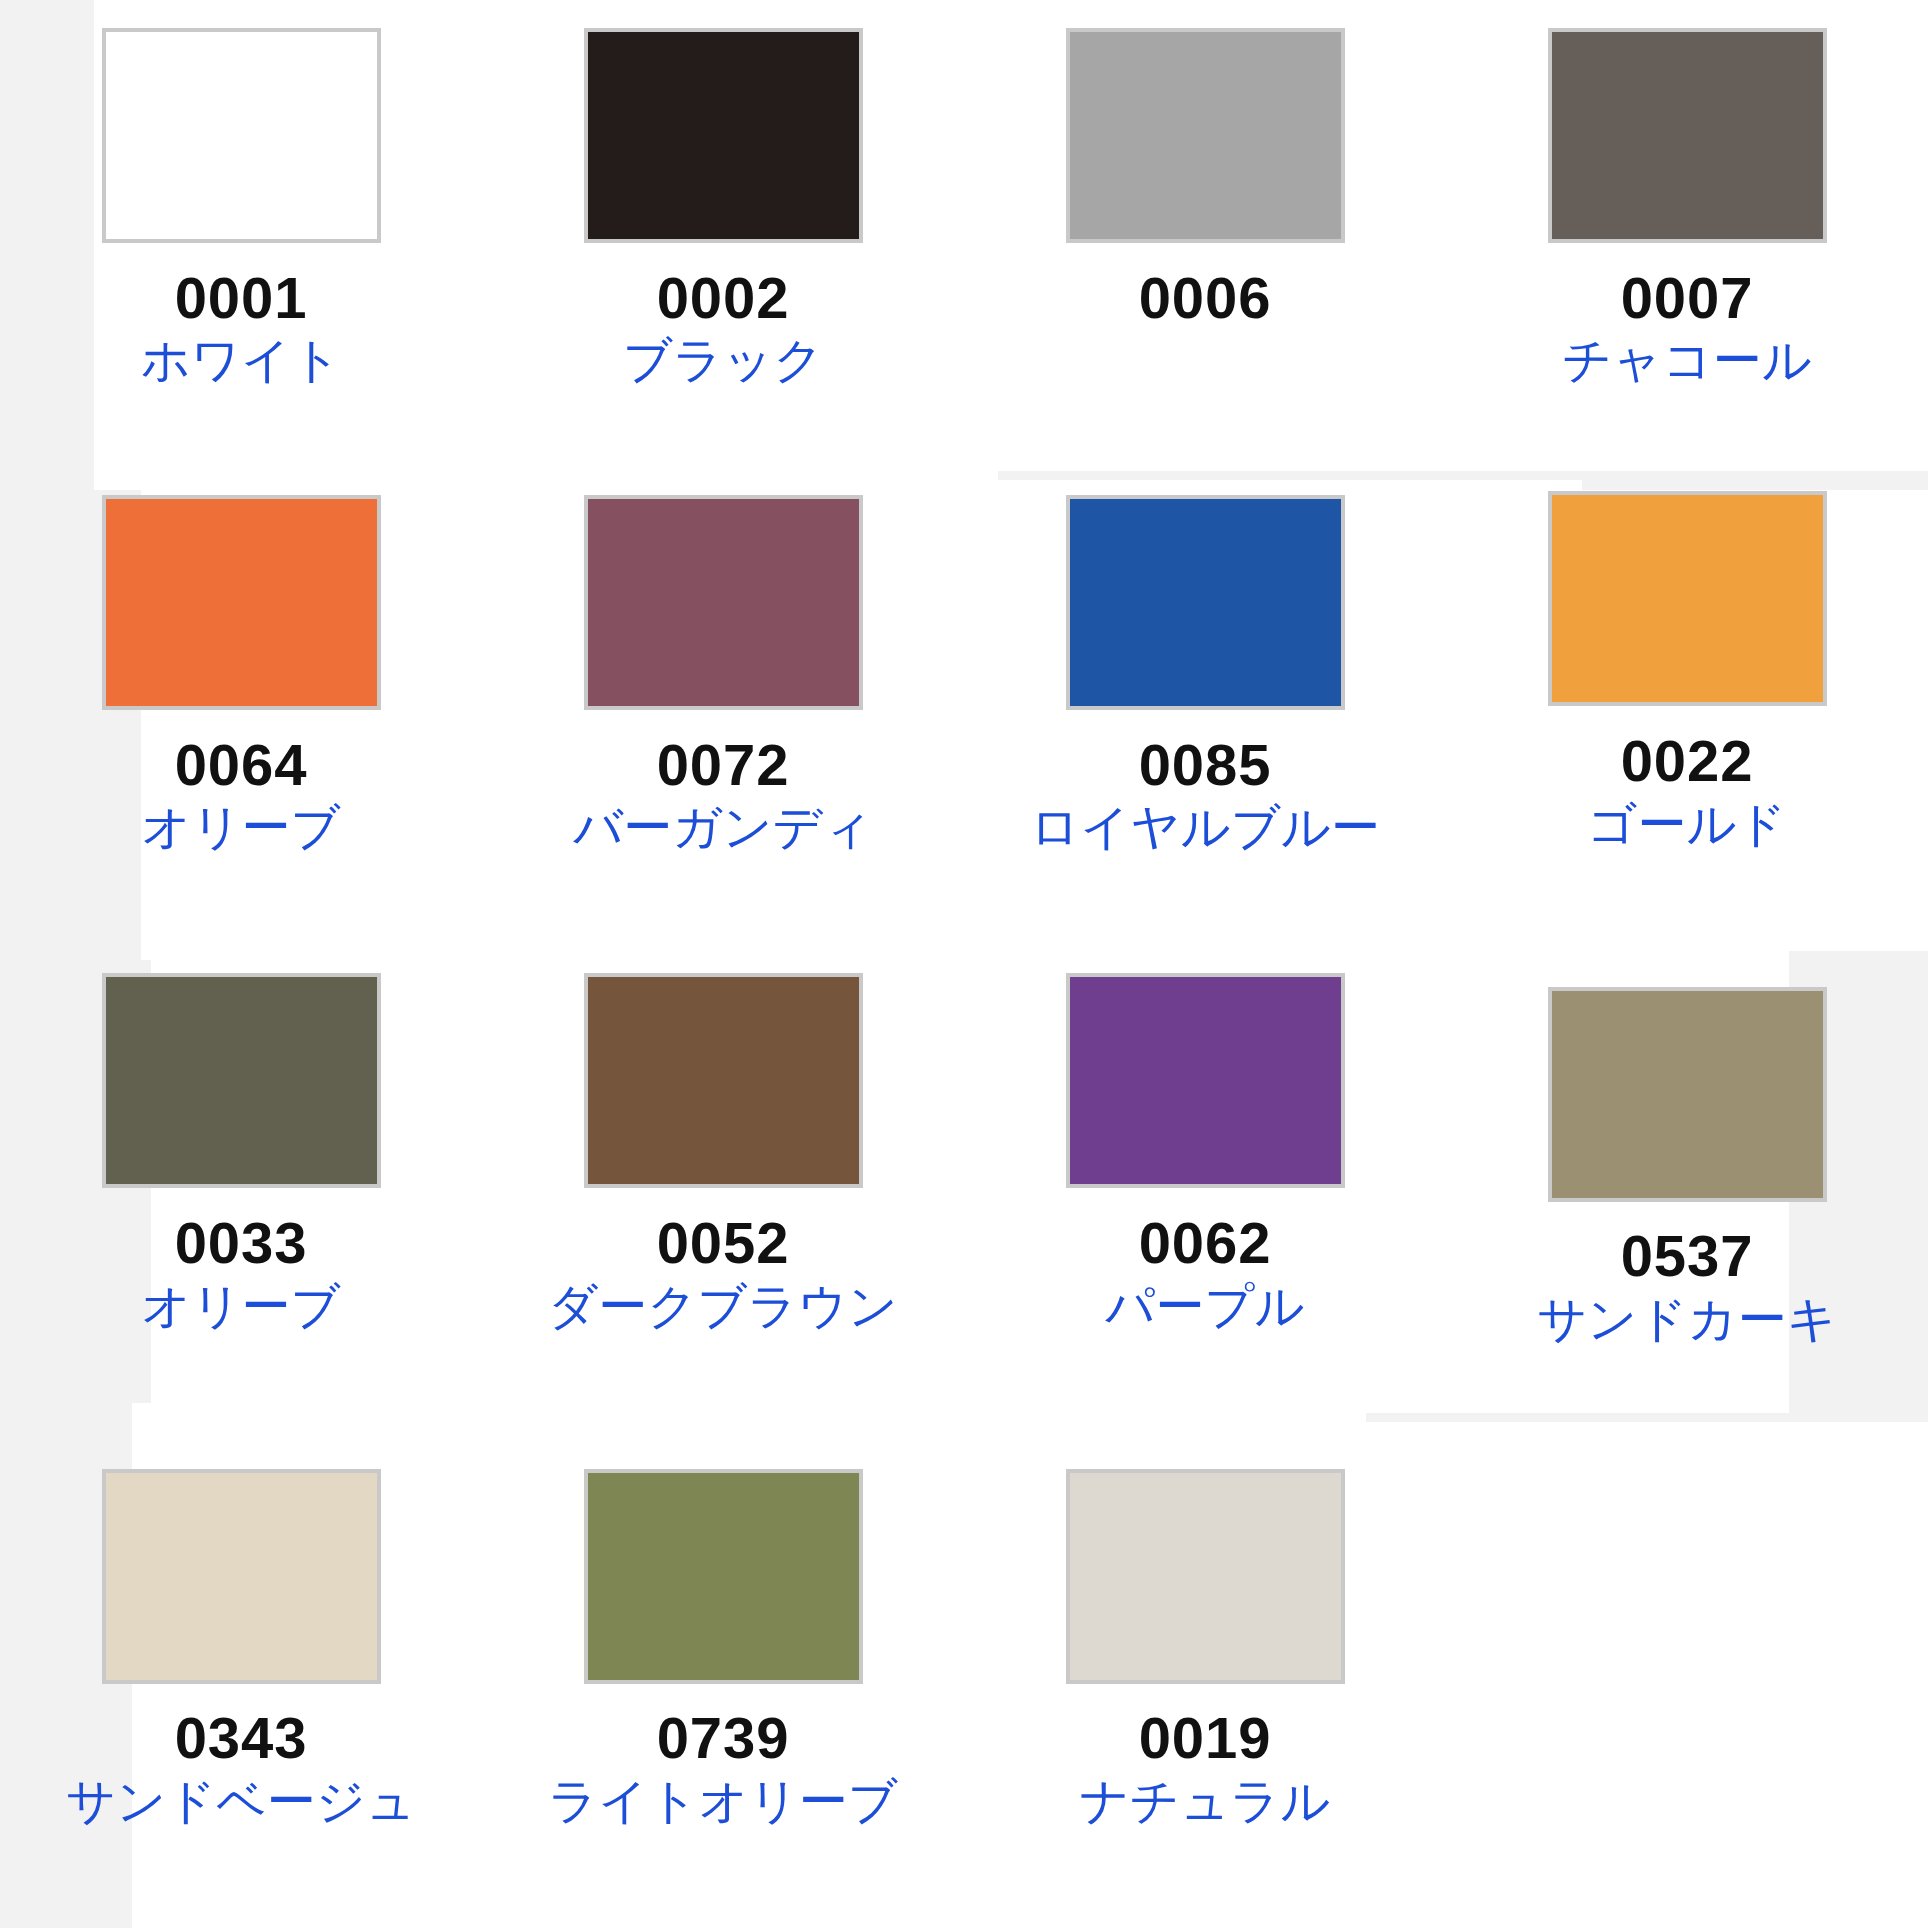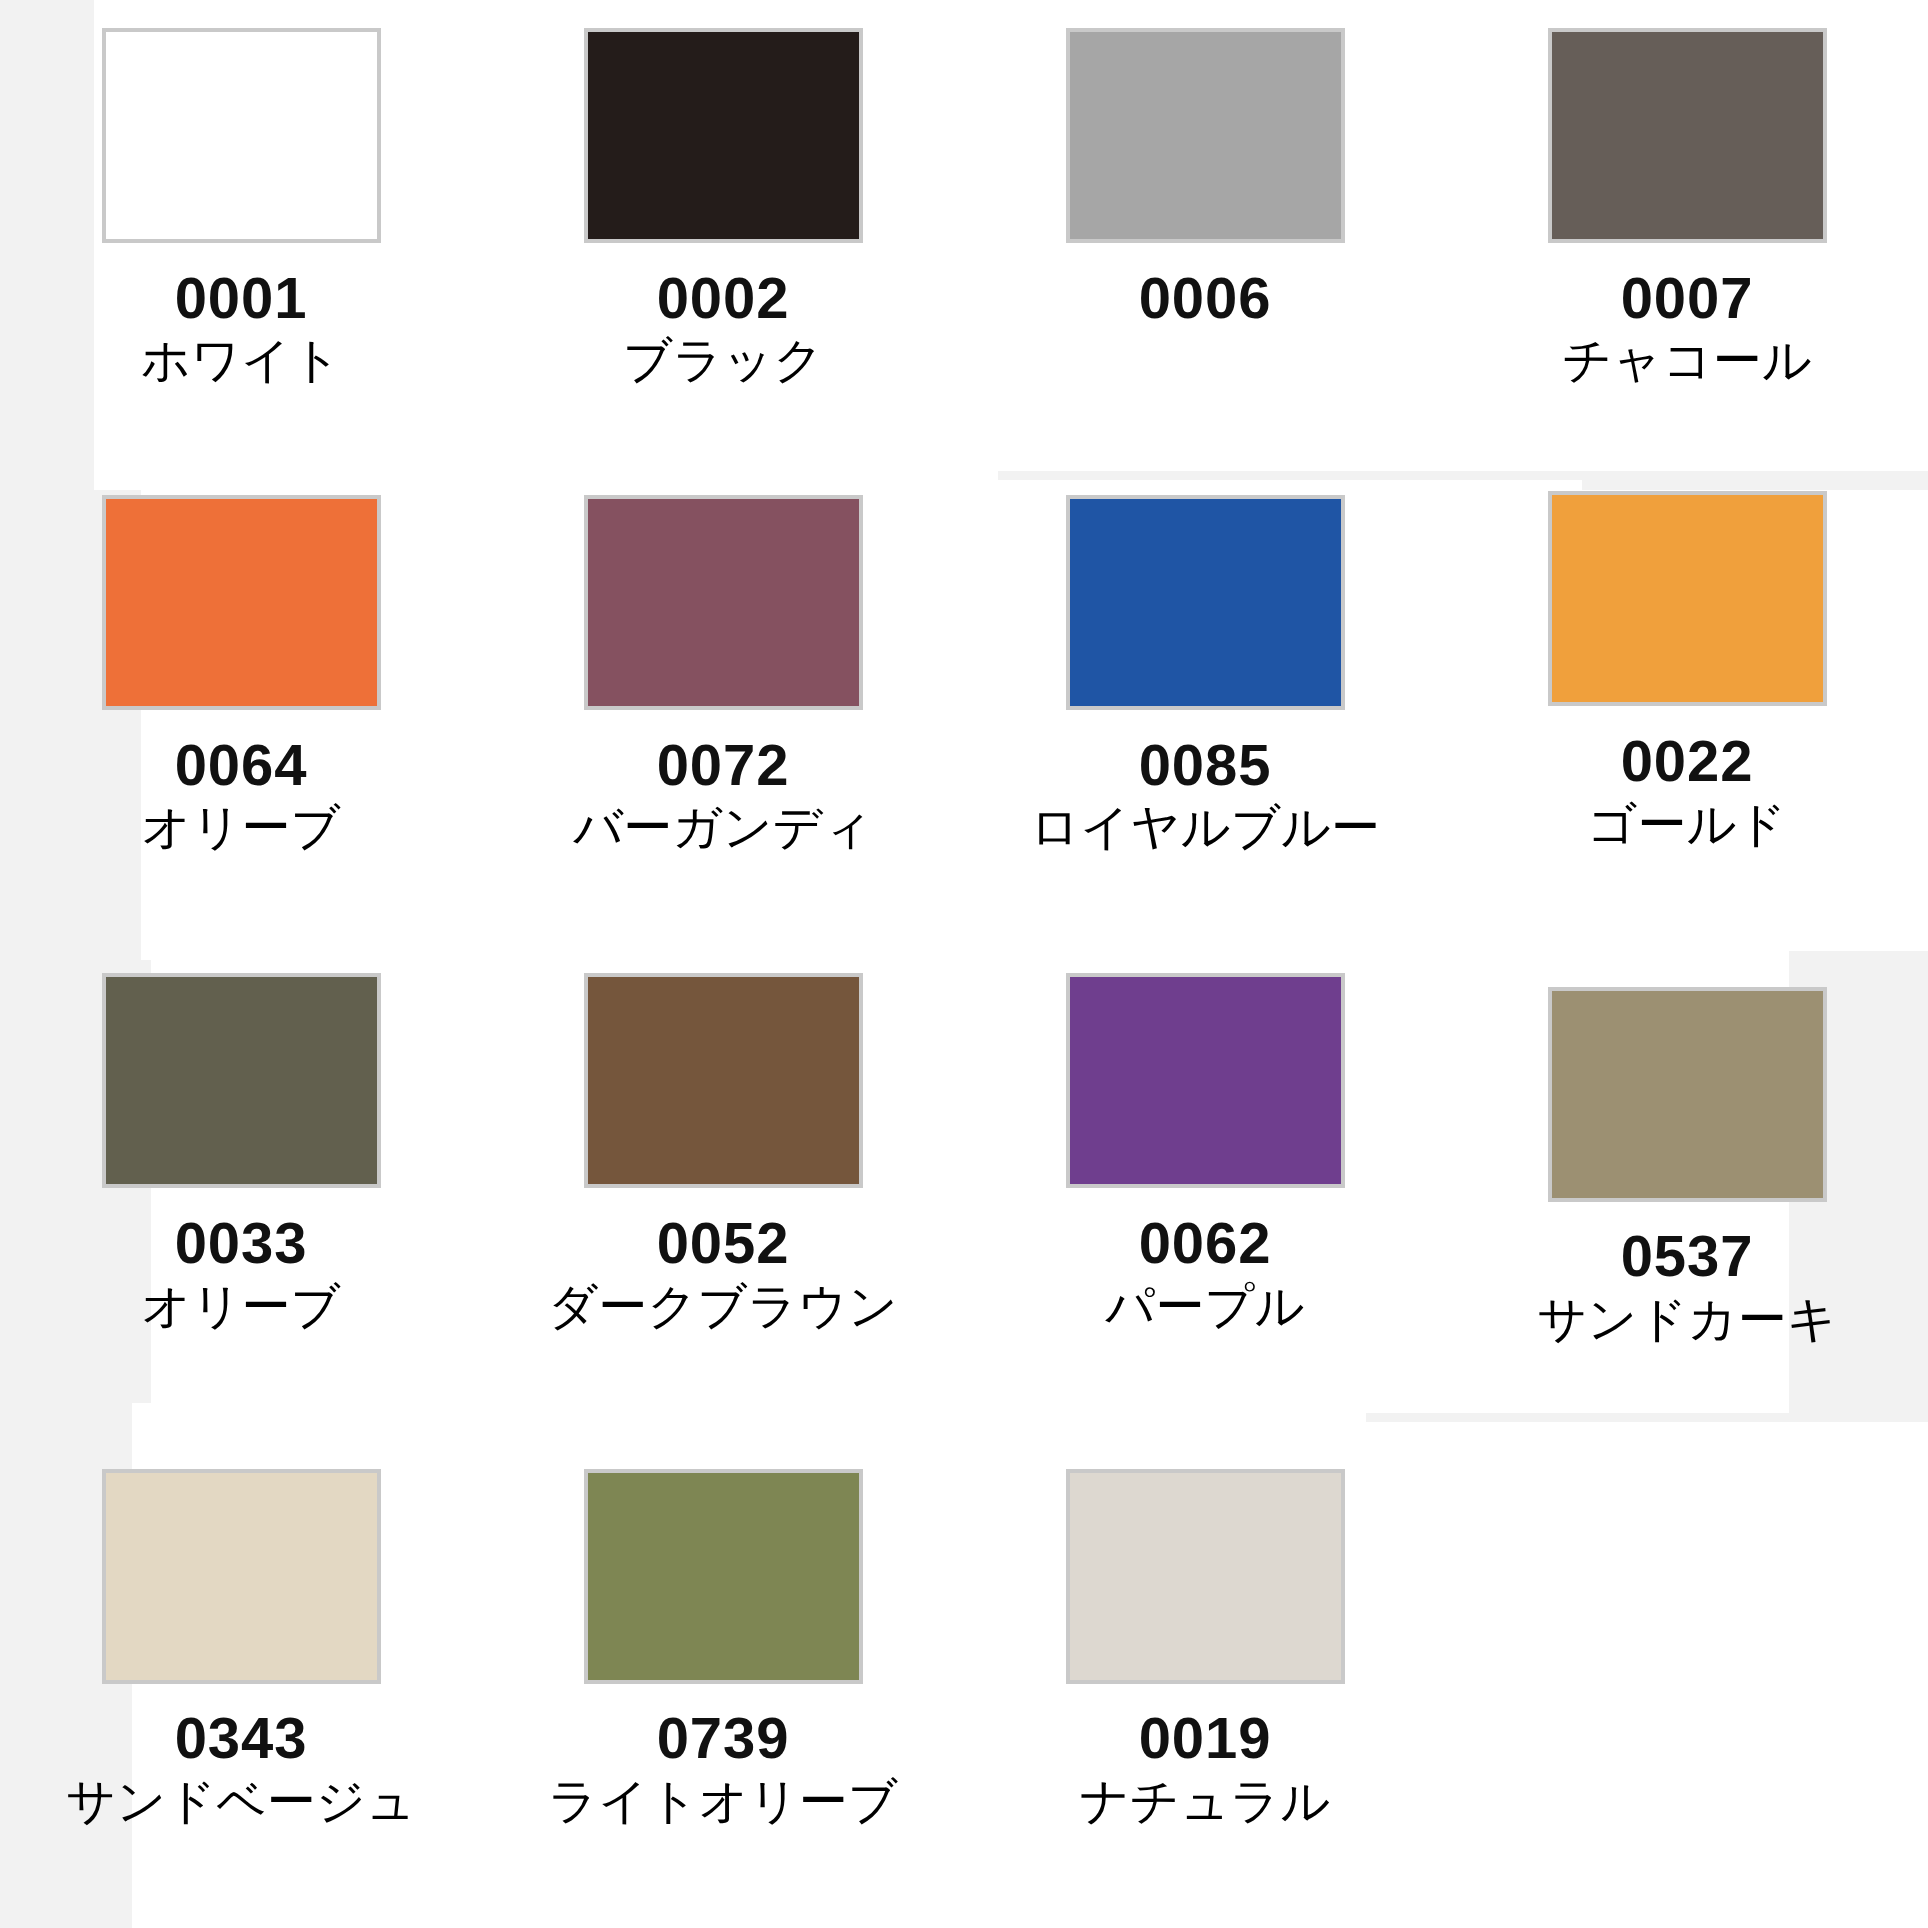--- a/index.html
+++ b/index.html
@@ -70,21 +70,21 @@
     color: #111111;
     line-height: 1.02;
     margin-top: 24.5px;
     letter-spacing: 0.9px;
     white-space: nowrap;
   }
 
   .cname {
     font-size: 49px;
     font-weight: 400;
-    color: #000000;
+    color: #1d4ed8;
     line-height: 1.1;
     margin-top: 7.5px;
     white-space: nowrap;
   }
 
   
   .row1 .chip { height: 215px; }
   .row2 { padding-top: 13px; }
   .row3 { padding-top: 9.4px; }
   .row4 { padding-top: 22.6px; }

